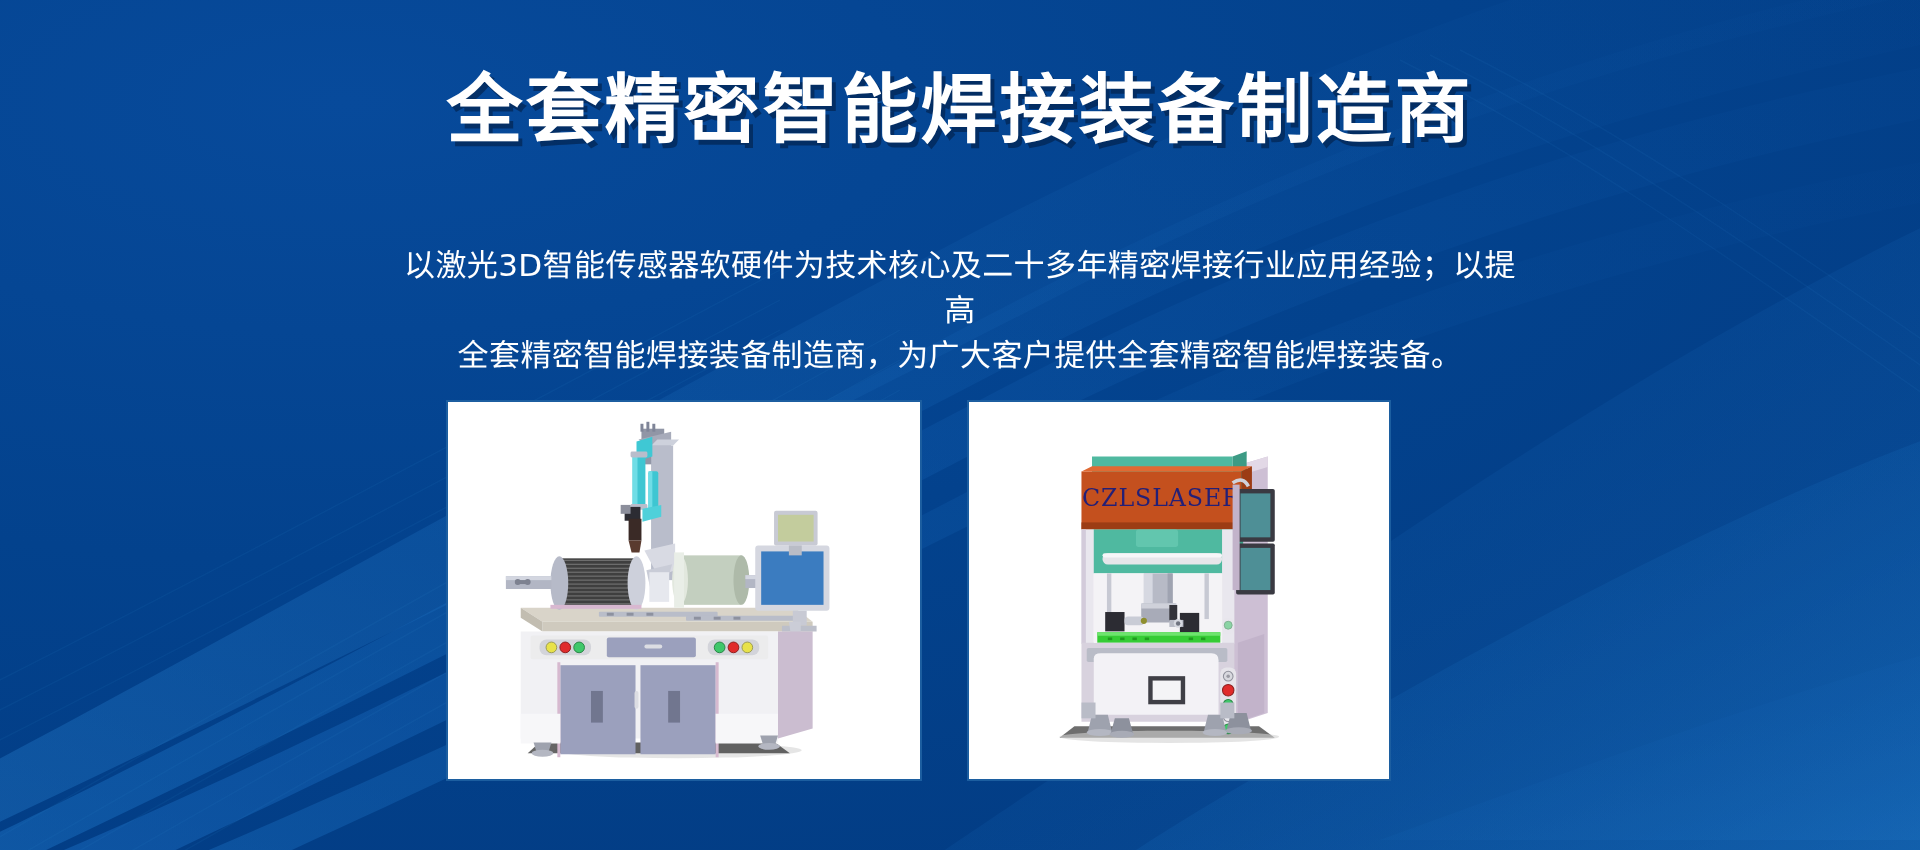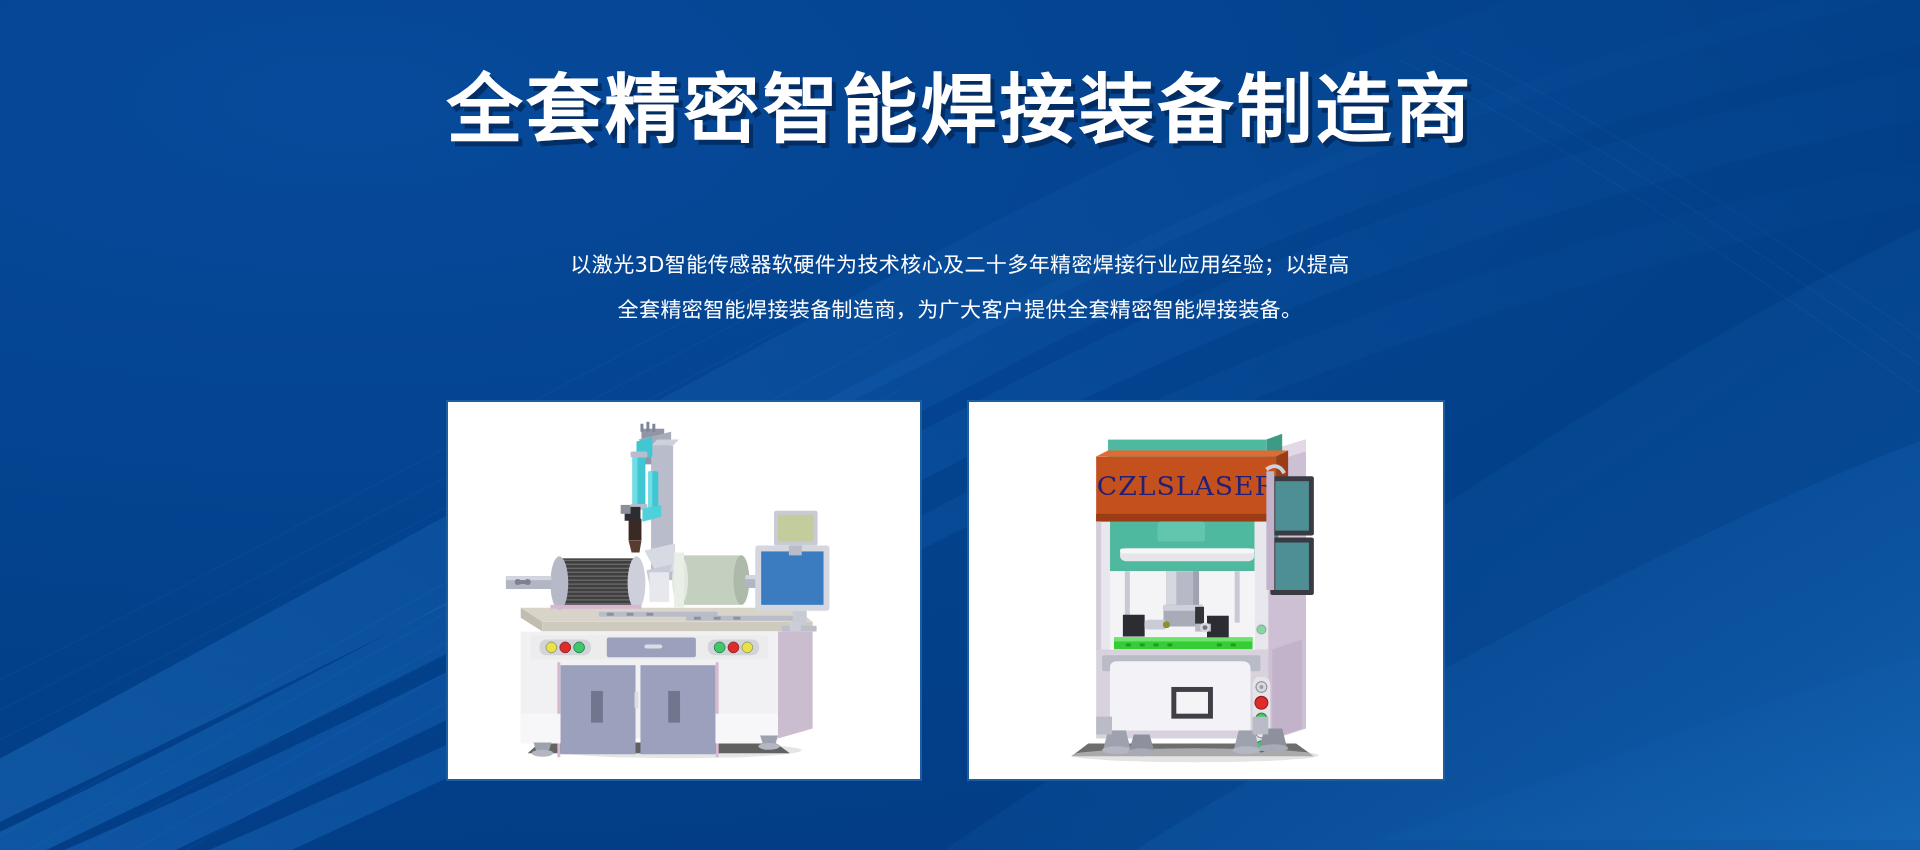--- a/index.html
+++ b/index.html
@@ -51,36 +51,36 @@
 
   
   .subtitle {
     position: absolute;
     left: 50%;
     transform: translateX(-50%);
     top: 243px;
     width: 1130px;
     text-align: center;
     color: #ffffff;
-    font-size: 21px;
+    font-size: 31px;
     line-height: 45px;
     font-weight: 400;
     letter-spacing: 0.4px;
   }
 
   
   .panel {
     position: absolute;
     background: #ffffff;
     border: 2px solid #1c5ea0;
     box-sizing: border-box;
     overflow: hidden;
   }
   #panel-left  { left: 446px; top: 400px; width: 476px; height: 381px; }
-  #panel-right { left: 967px; top: 400px; width: 478px; height: 381px; }
+  #panel-right { left: 967px; top: 400px; width: 424px; height: 381px; }
 
   .panel svg { display: block; width: 100%; height: 100%; }
 
   .logo-text {
     font-family: "DejaVu Serif", "Liberation Serif", serif;
     font-size: 27px;
     fill: #231f77;
     letter-spacing: 1px;
   }
 </style>

